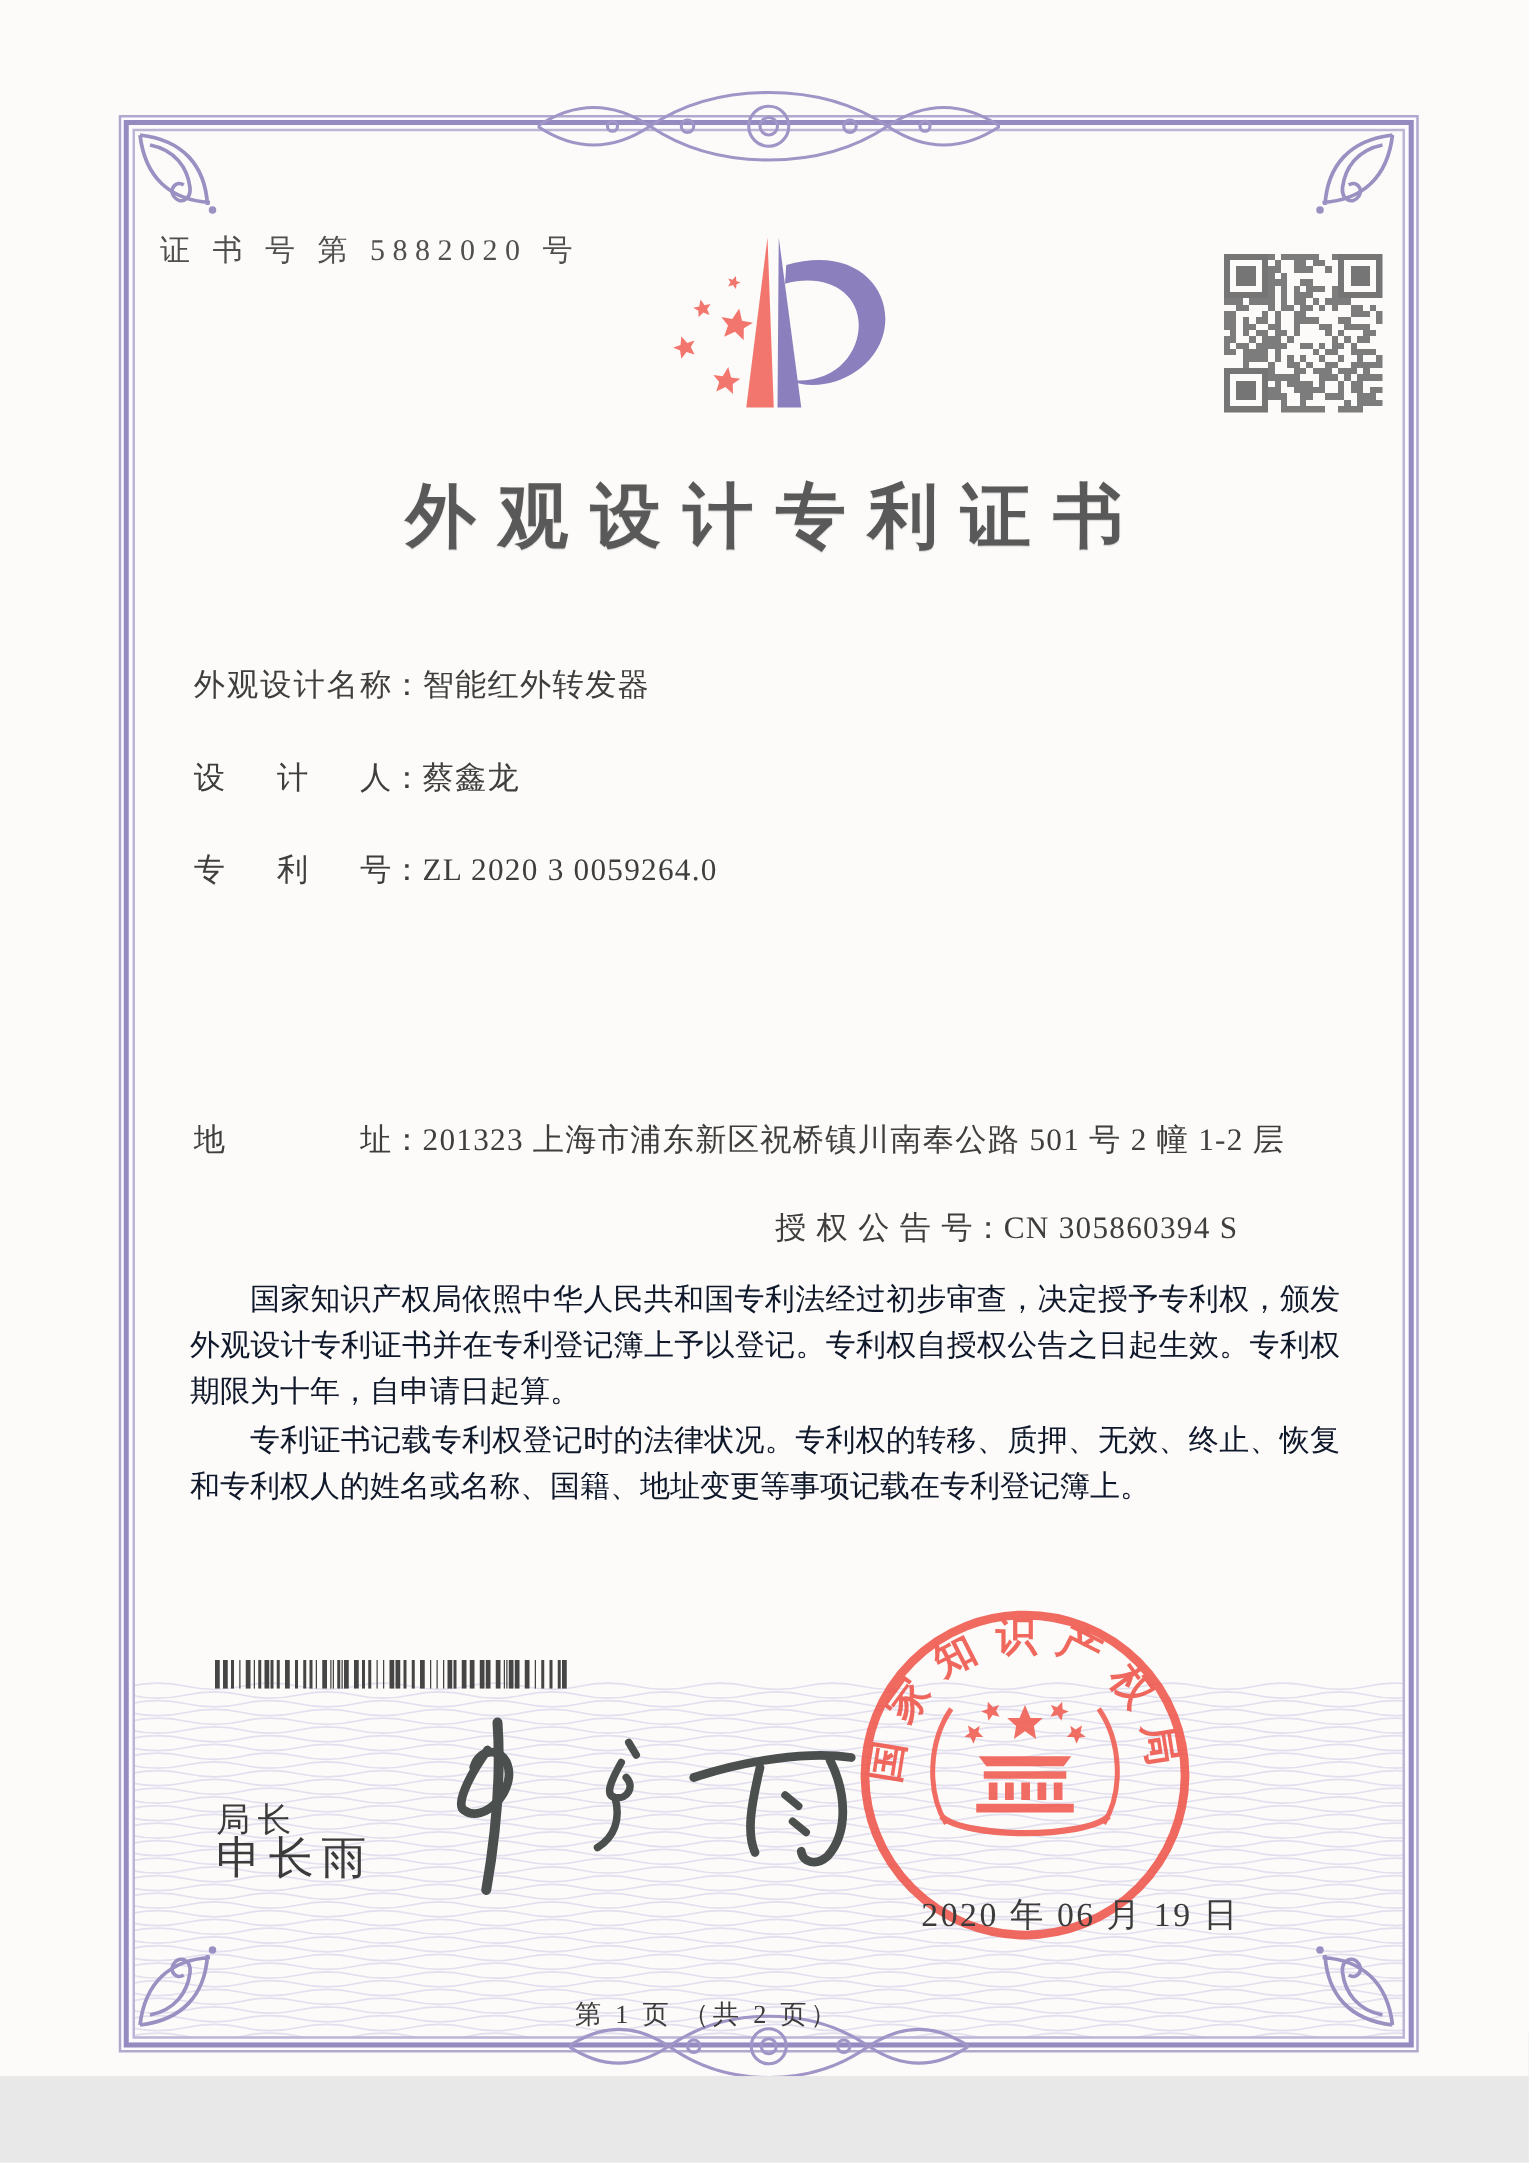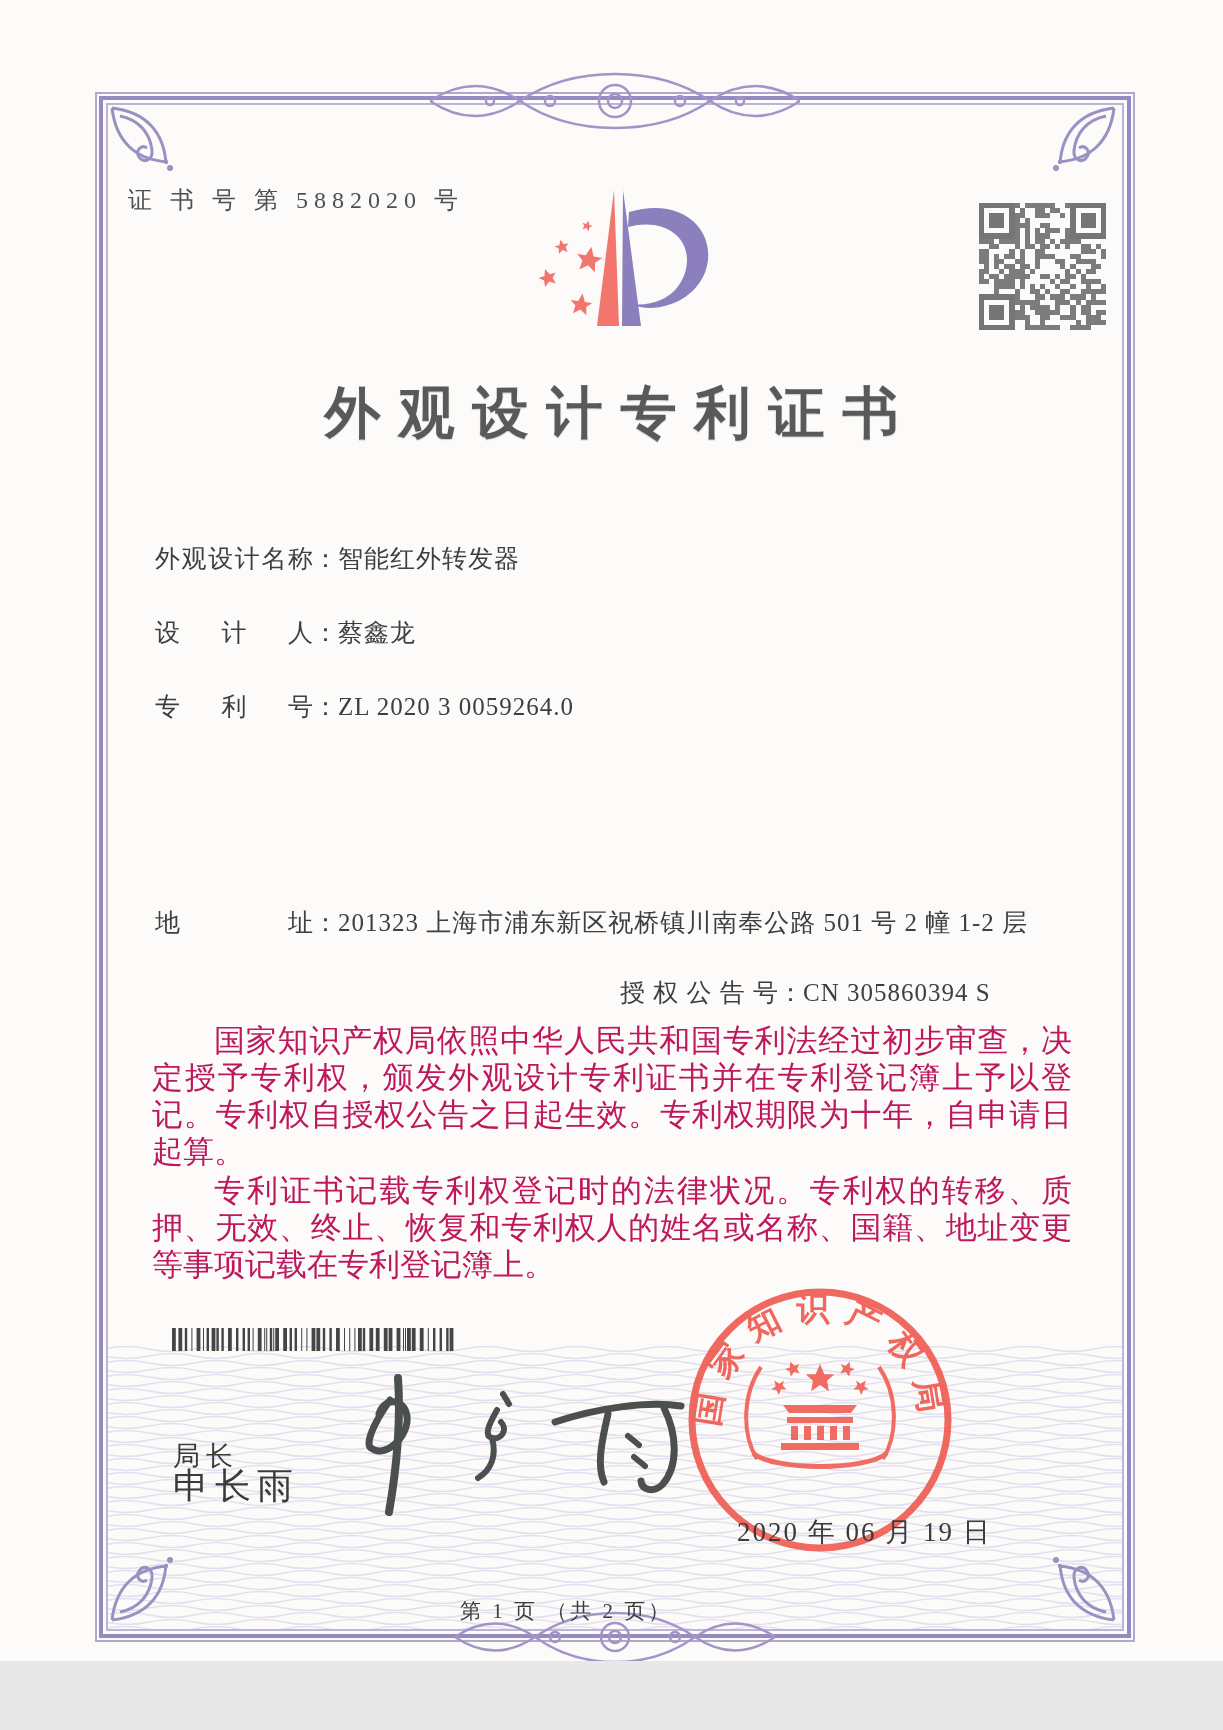--- a/index.html
+++ b/index.html
@@ -26,25 +26,25 @@
   .logo{position:absolute; left:535px; top:180px; width:185px; height:152px; z-index:2;}
   .qr{position:absolute; left:979px; top:203px; width:127px; height:127px; z-index:2;}
   .title{
     position:absolute; left:0; top:376px; width:100%; text-align:center;
     font-size:56px; font-weight:bold; letter-spacing:18px; padding-left:18px;
     box-sizing:border-box; color:#595959; text-shadow:0 1px 1px rgba(120,120,120,.35);
     z-index:2;
   }
   
   .frow{position:absolute; left:155px; font-size:25px; color:#3e3e3e; white-space:nowrap; z-index:2;}
-  .flabel{display:inline-block; width:158px; text-align:justify; text-align-last:justify; vertical-align:bottom;margin-top:11px;}
+  .flabel{display:inline-block; width:158px; text-align:justify; text-align-last:justify; vertical-align:bottom;}
   .fvalue{letter-spacing:1px;}
   
   .body-text{position:absolute; left:152px; top:1022px; width:920px; z-index:2;}
-  .body-text p{margin:0 0 2px 0; font-size:31px; line-height:37px; text-indent:2em; text-align:justify; color:#be185d;}
+  .body-text p{margin:0 0 2px 0; font-size:24px; line-height:37px; text-indent:2em; text-align:justify; color:#0f172a;}
   
   .barcode{position:absolute; left:172px; top:1328px; width:282px; height:23px; z-index:2;}
   .director-title{position:absolute; left:173px; top:1418px; font-size:27px; letter-spacing:6px; color:#3b3b3b;
     font-family:"Liberation Sans","DejaVu Sans",sans-serif; z-index:2;margin-top:20px;}
   .director-name{position:absolute; left:173px; top:1462px; font-size:36px; letter-spacing:6px; color:#3b3b3b;
     font-family:"Liberation Sans","DejaVu Sans",sans-serif; z-index:2;}
   .signature{position:absolute; left:345px; top:1372px; width:345px; height:150px; z-index:3;}
   .seal{position:absolute; left:683px; top:1283px; width:274px; height:274px; z-index:4;}
   .seal-date{position:absolute; left:737px; top:1514px; font-size:27px; letter-spacing:2px; color:#3b3b3b; z-index:5; white-space:nowrap;}
   .page-footer{position:absolute; left:460px; top:1597px; font-size:21px; letter-spacing:3px; color:#3c3c3c; z-index:2; white-space:nowrap;}

